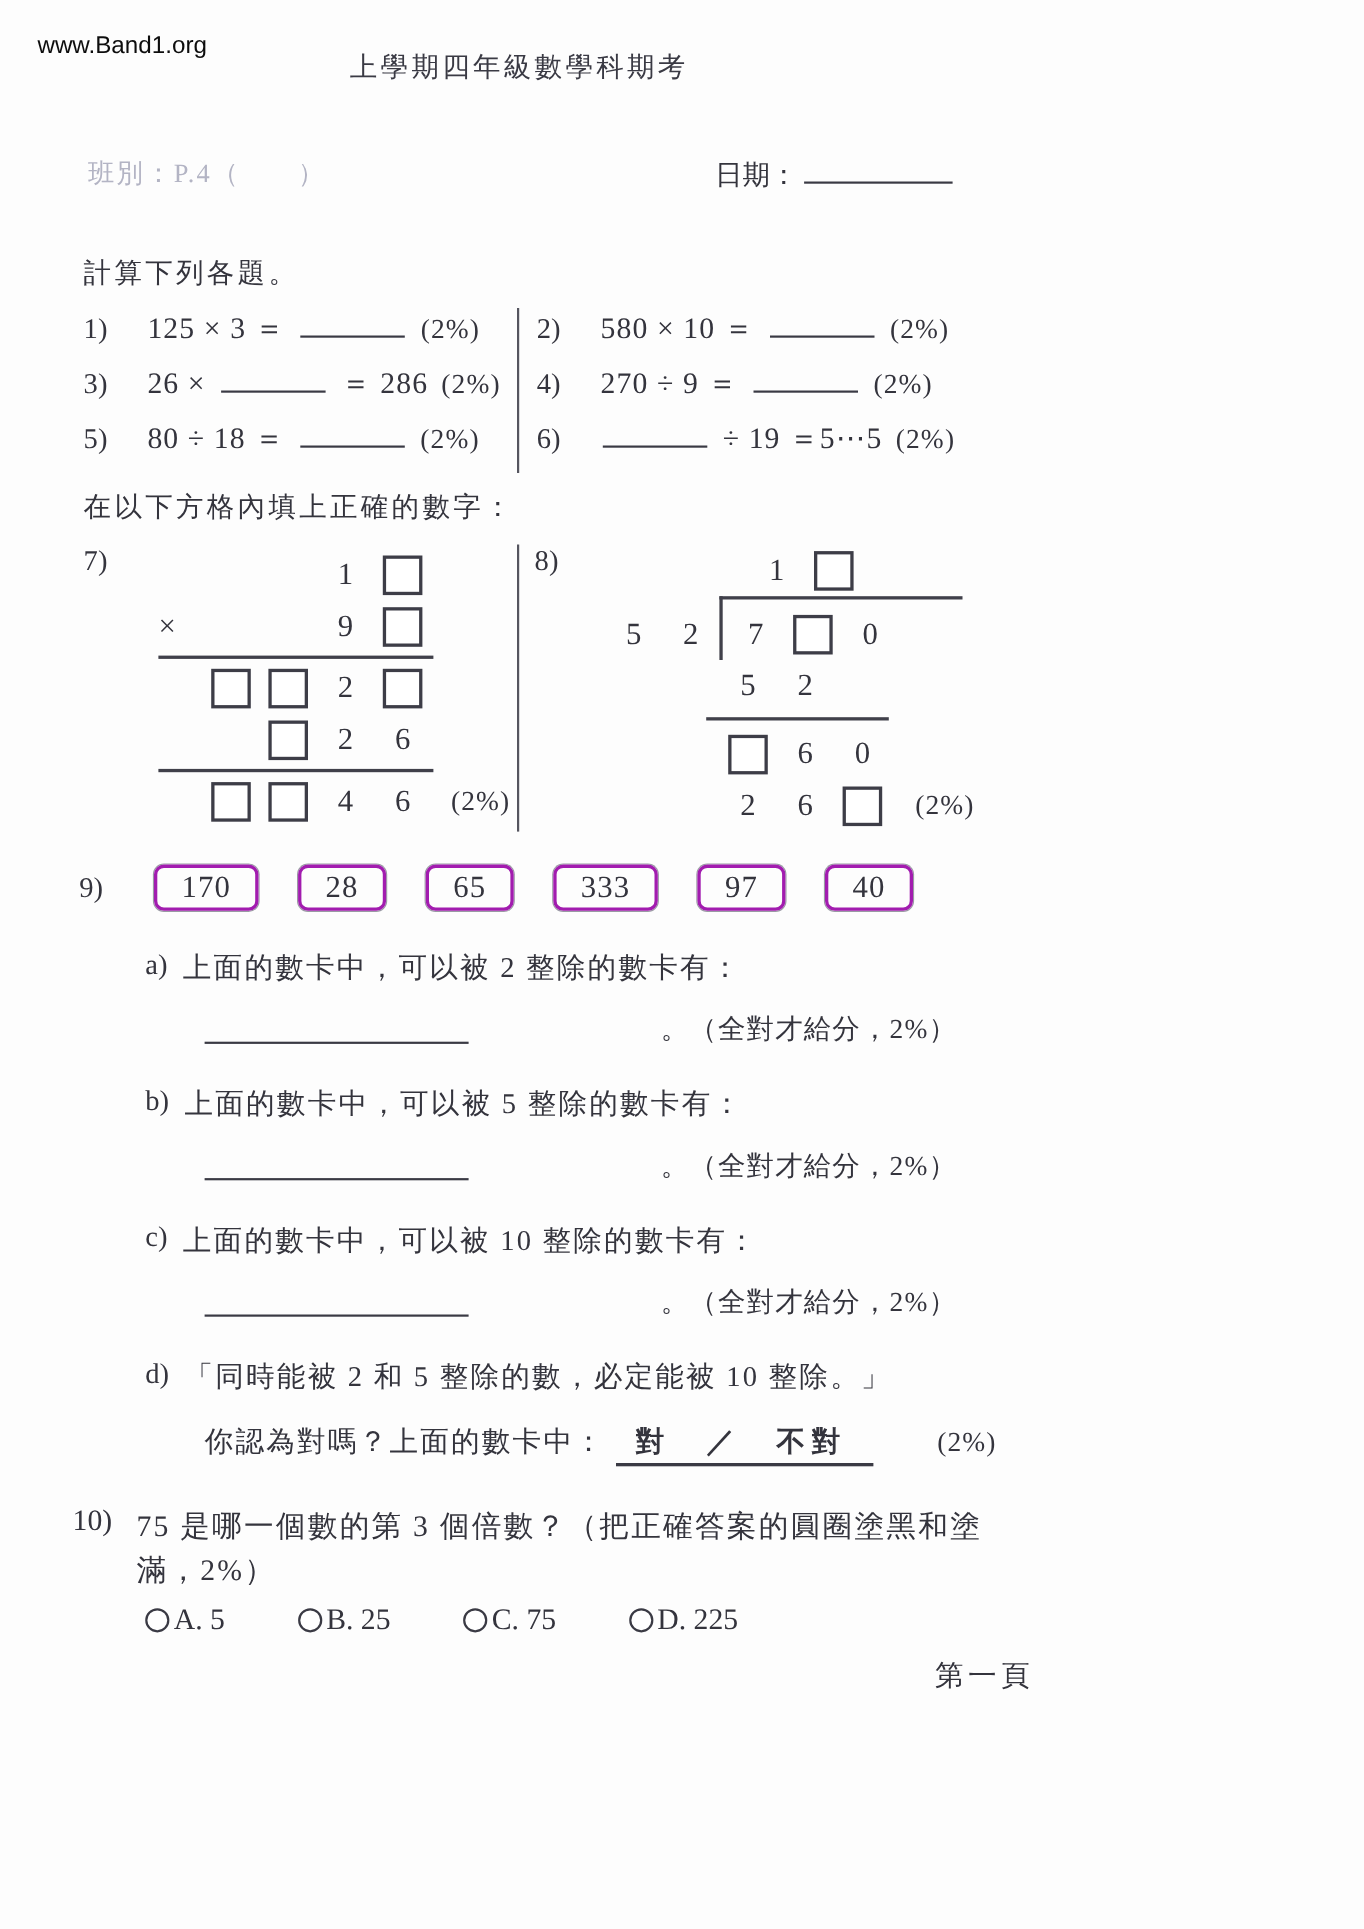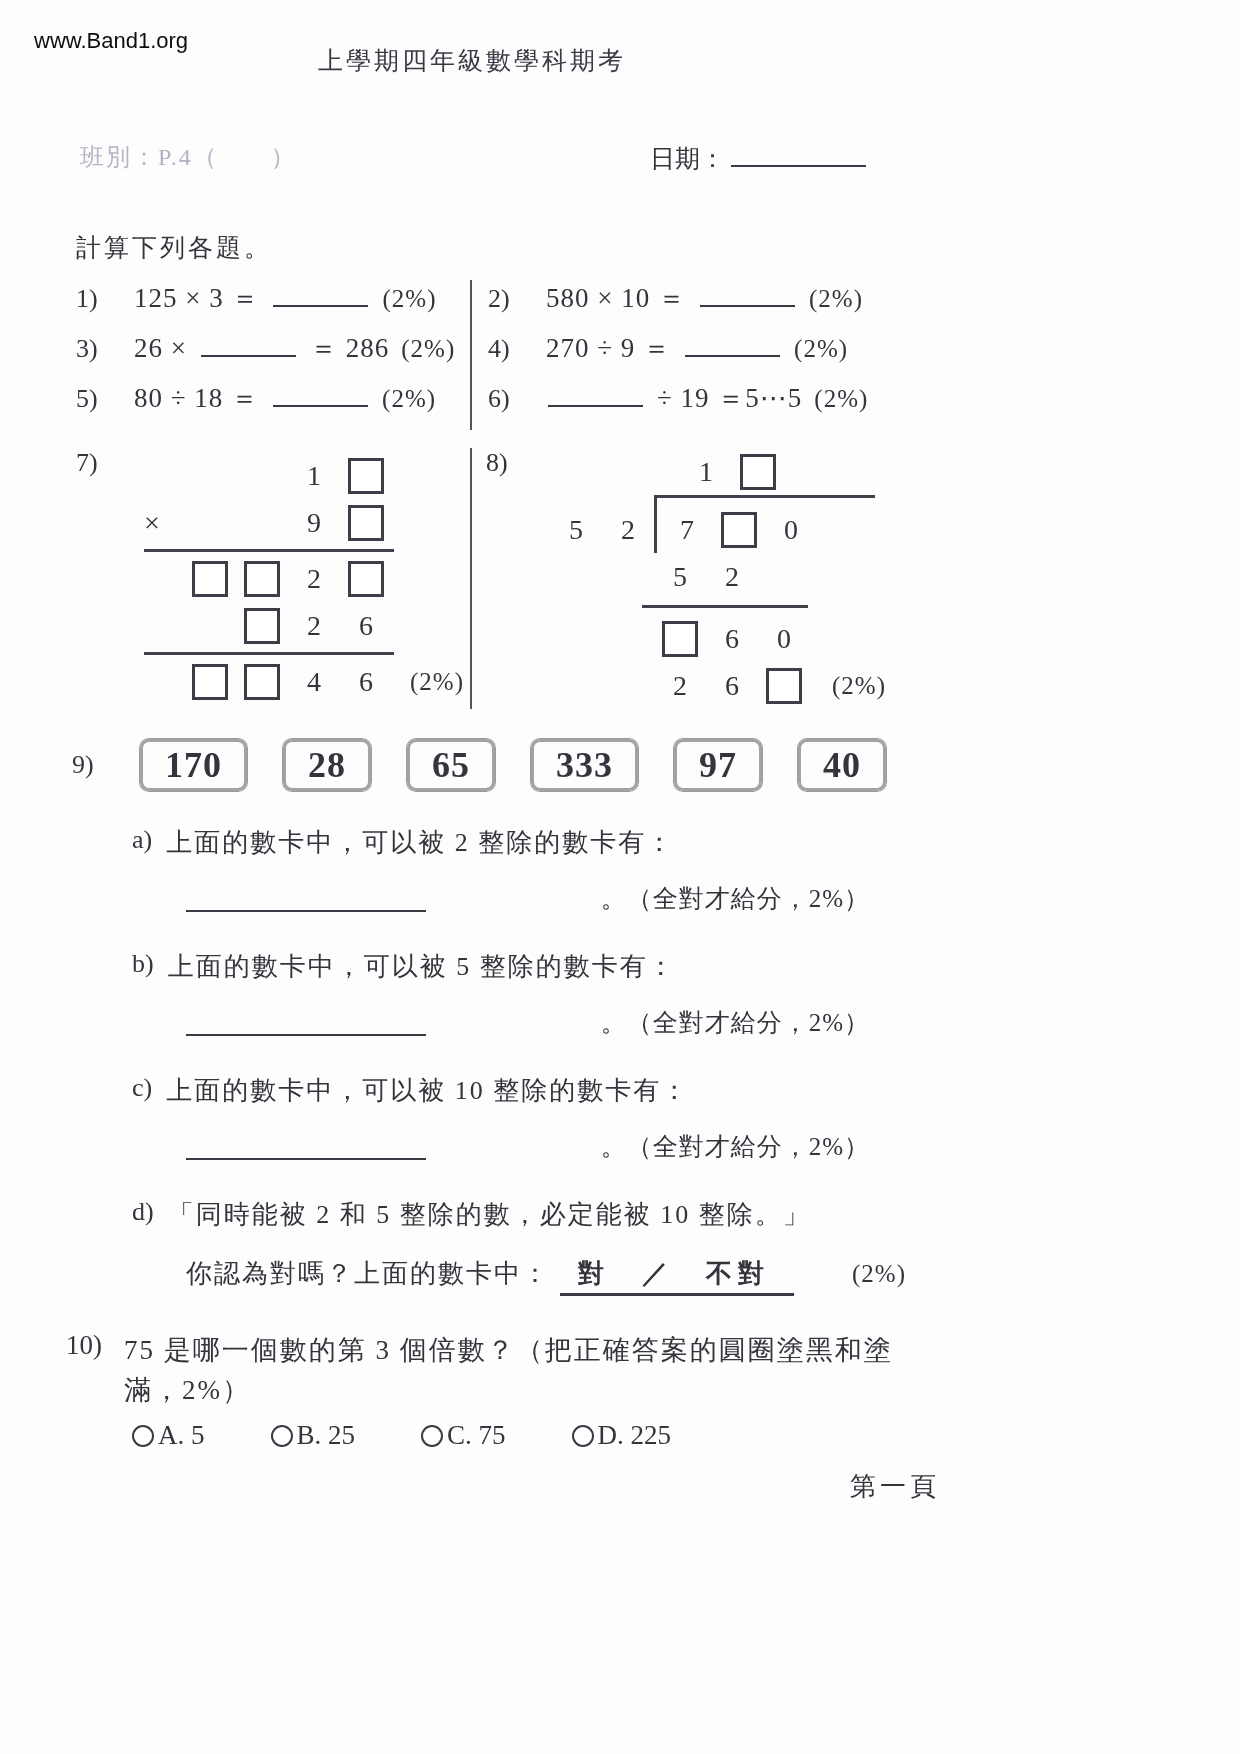--- a/index.html
+++ b/index.html
@@ -68,22 +68,22 @@
   }
   .div-work { margin-left:104px; }
   .dw-row { display:flex; }
   .dw-line { width:166px; border-bottom:3px solid #40404a; margin:5px 0 7px -12px; }
   .dw-mark { margin-left:22px; align-self:center; }
 
   
   .q9-head { display:flex; align-items:center; margin:30px 0 0 72px; }
   .cards { display:flex; gap:36px; margin-left:22px; }
   .card {
-    border:3px solid #a3a3a3; border-radius:9px; padding:2px 22px;
-    font-size:36px; font-weight:bold; letter-spacing:1px;
+    border:3px solid #a21caf; border-radius:9px; padding:2px 22px;
+    font-size:28px; font-weight:normal; letter-spacing:1px;
     box-shadow:0 0 0 1px #9a9aa4;
   }
   .part-head { display:flex; gap:14px; margin:34px 0 0 132px; font-size:26px; letter-spacing:2px; }
   .part-head .plabel { flex:none; font-size:26px; letter-spacing:0; }
   .part-line2 {
     display:flex; justify-content:space-between; align-items:center;
     margin:22px 370px 0 186px;
   }
   .part-blank { width:240px; }
   .note { font-size:25px; letter-spacing:1px; }
@@ -159,20 +159,21 @@
       </div>
       <div class="calc-row">
         <span class="qlabel">6)</span>
         <span class="blank ans"></span>
         <span class="expr">÷ 19 ＝5⋯5</span>
         <span class="mark">(2%)</span>
       </div>
     </div>
   </div>
 
+  <p class="instruction boxes-instr">在以下方格內填上正確的數字：</p>
 
   <div class="work-grid">
 
     <div class="work-col left">
       <span class="qlabel">7)</span>
       <div class="mul-block">
         <div class="mul-row">
           <span class="mcell sign"></span>
           <span class="mcell"></span>
           <span class="mcell"></span>

